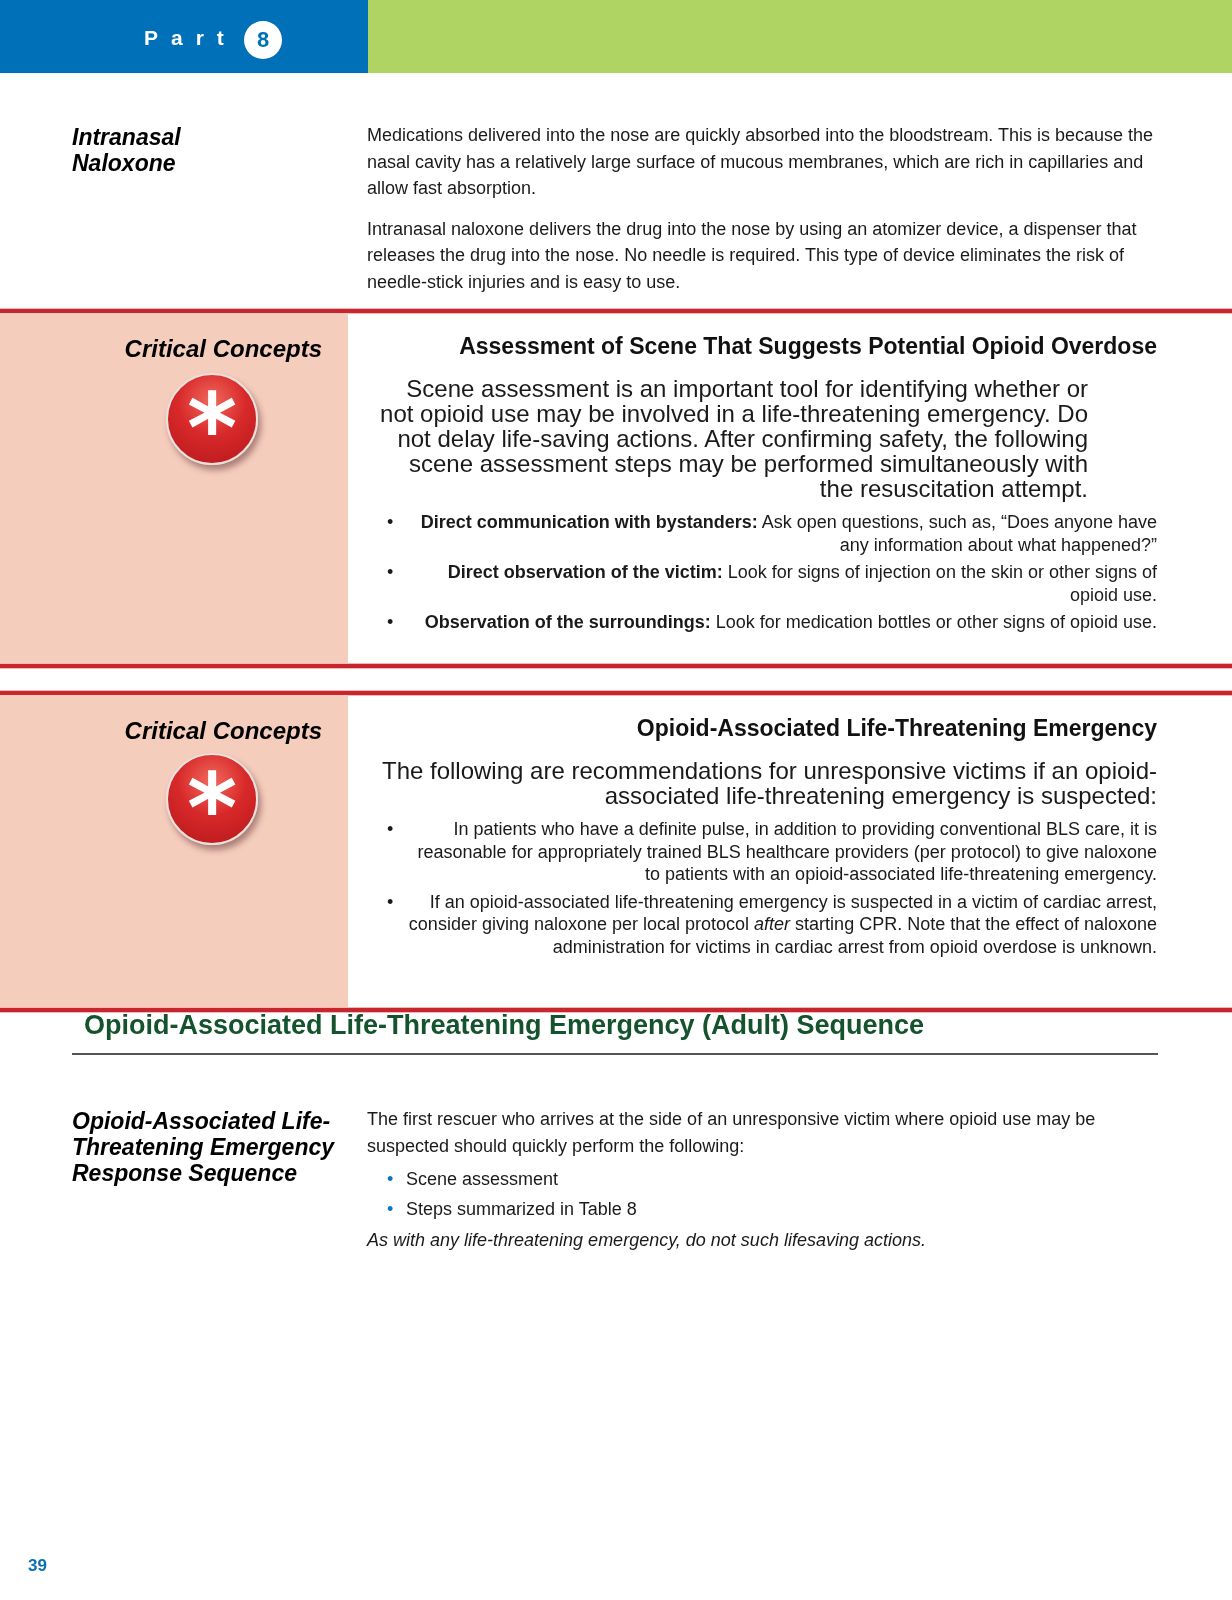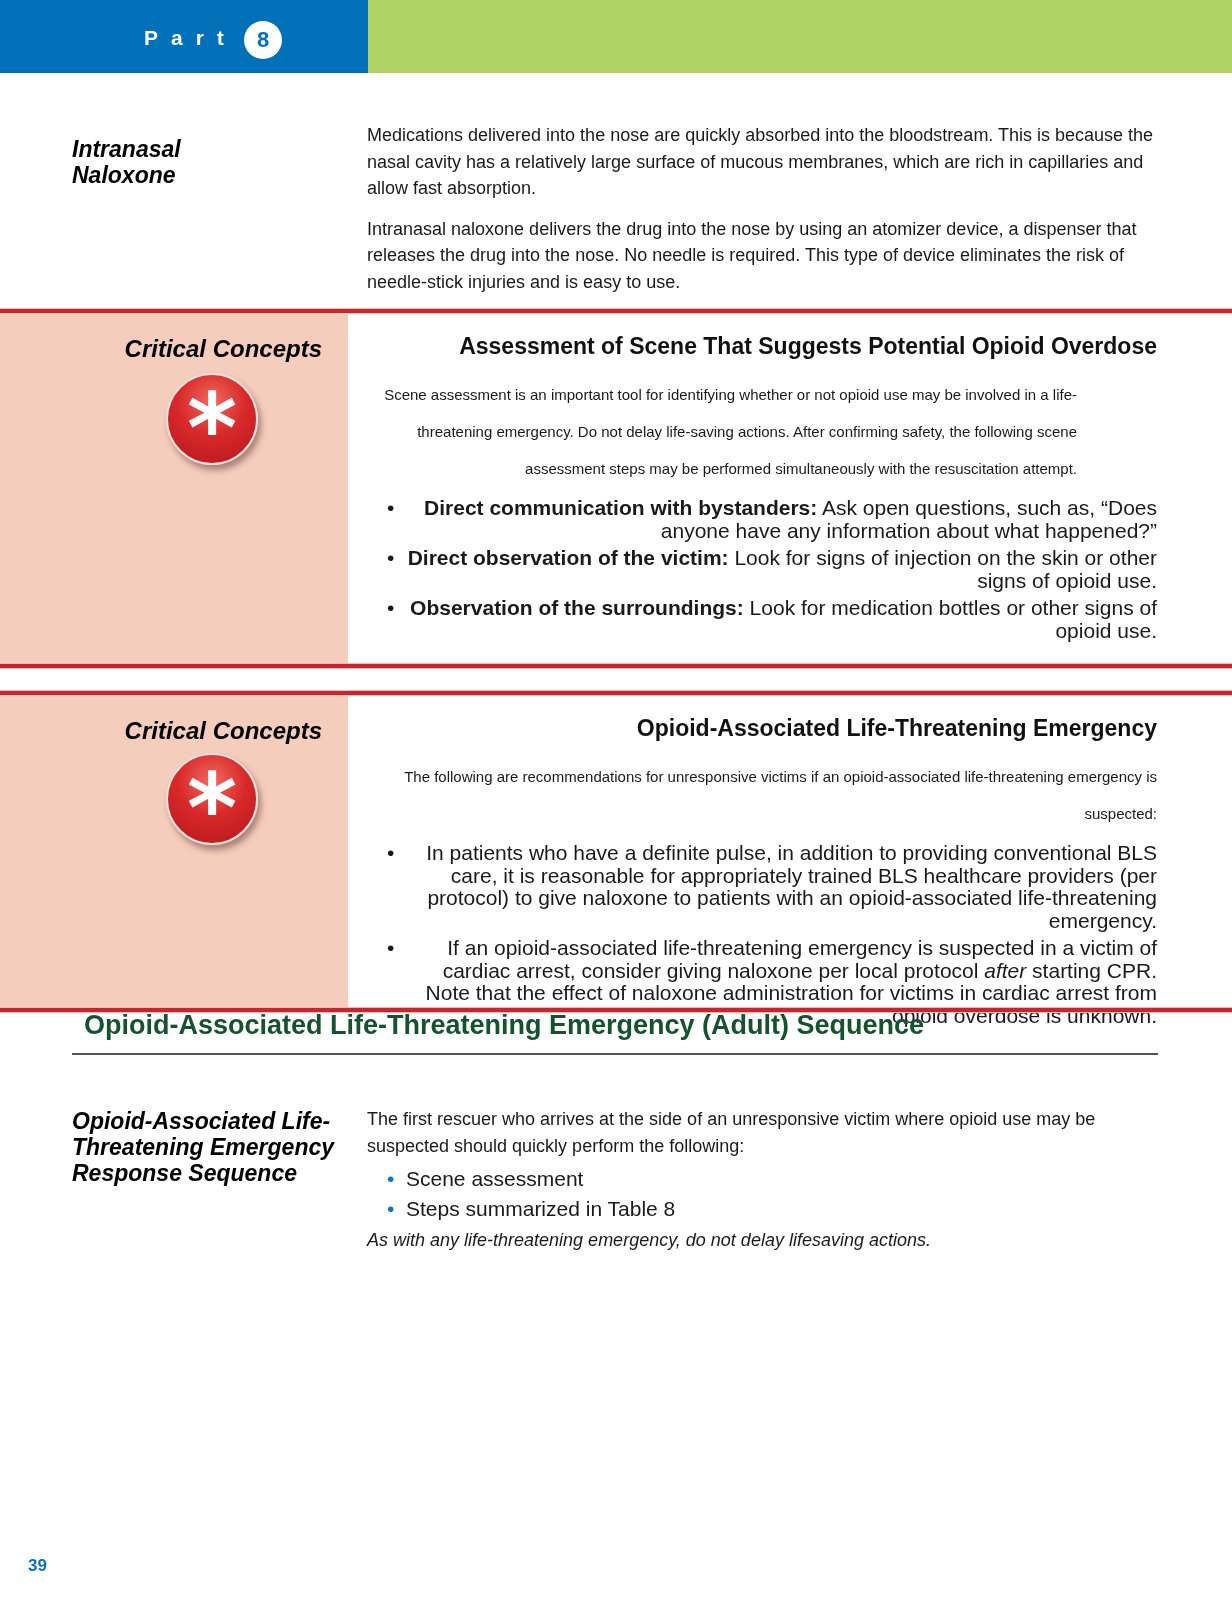--- a/index.html
+++ b/index.html
@@ -19,42 +19,42 @@
   .cc-box { position: absolute; left: 0; width: 1232px; }
   .cc-box .pink { position: absolute; left: 0; top: 0; width: 348px; height: 100%; background: #f5cdbd; }
   .redline { position: absolute; left: 0; width: 1232px; height: 4px; background: #c8262e; box-shadow: 0 1px 0 #f2b8b8, 0 -1px 0 #f2b8b8; }
   .cc-title { position: absolute; left: 100px; width: 222px; text-align: right; font-weight: bold; font-style: italic; font-size: 24px; color: #000; }
   .cc-icon { position: absolute; left: 166px; width: 92px; height: 92px; border-radius: 50%;
     background: radial-gradient(circle at 50% 30%, #f06a5e 0%, #d8292a 45%, #b5161b 100%);
     box-shadow: 3px 5px 6px rgba(80,30,30,0.45); border: 2px solid #e7e0dc; }
   .cc-icon span { position: absolute; left: 0; top: 6px; width: 100%; text-align: center; color: #fff; font-weight: bold; font-size: 96px; line-height: 96px; font-family: "DejaVu Sans", sans-serif; }
   .cc-content { position: absolute; left: 367px; width: 790px; text-align: right; }
   .cc-content h2 { font-size: 23px; font-weight: bold; color: #111; margin-bottom: 16px; }
-  .cc-content p { font-size: 15px; line-height: 37px; margin-bottom: 10px; }
+  .cc-content p { font-size: 24px; line-height: 25px; margin-bottom: 10px; margin-left: 11px; }
   ul.bul { list-style: none; margin-left: 20px; }
-  ul.bul li { position: relative; padding-left: 19px; font-size: 21px; line-height: 22.5px; margin-bottom: 5px; }
+  ul.bul li { position: relative; padding-left: 19px; font-size: 18px; line-height: 22.5px; margin-bottom: 5px; }
   ul.bul li::before { content: "\2022"; position: absolute; left: 0; top: 0; }
   ul.bul.blue li::before { color: #0a78c0; }
   ul.bul.blue li { margin-bottom: 6px; line-height: 24px; }
 
   .sec-title { position: absolute; left: 84px; top: 1010px; font-size: 27px; font-weight: bold; color: #14532d; }
   .sec-rule { position: absolute; left: 72px; top: 1053px; width: 1086px; height: 2px; background: #555; }
   .page-num { position: absolute; left: 28px; top: 1556px; font-size: 17px; font-weight: bold; color: #0a70b5; }
 </style>
 </head>
 <body>
 
 <div class="header">
   <div class="blue"></div>
   <div class="green"></div>
   <div class="part-label">Part</div>
   <div class="part-num">8</div>
 </div>
 
-<div class="side-head" style="top:136px;width:200px;">Intranasal Naloxone</div>
+<div class="side-head" style="top:124px;width:200px;">Intranasal Naloxone</div>
 <div class="body-text" style="top:122px;">
   <p>Medications delivered into the nose are quickly absorbed into the bloodstream. This is because the nasal cavity has a relatively large surface of mucous membranes, which are rich in capillaries and allow fast absorption.</p>
   <p>Intranasal naloxone delivers the drug into the nose by using an atomizer device, a dispenser that releases the drug into the nose. No needle is required. This type of device eliminates the risk of needle-stick injuries and is easy to use.</p>
 </div>
 
 <div class="redline" style="top:309px;"></div>
 <div class="cc-box" style="top:313px;height:353px;">
   <div class="pink"></div>
   <div class="cc-title" style="top:22px;">Critical Concepts</div>
   <div class="cc-icon" style="top:60px;">
@@ -93,16 +93,16 @@
 <div class="sec-title">Opioid-Associated Life-Threatening Emergency (Adult) Sequence</div>
 <div class="sec-rule"></div>
 
 <div class="side-head" style="top:1108px;width:290px;">Opioid-Associated Life-Threatening Emergency Response Sequence</div>
 <div class="body-text" style="top:1106px;">
   <p style="margin-bottom:8px;">The first rescuer who arrives at the side of an unresponsive victim where opioid use may be suspected should quickly perform the following:</p>
   <ul class="bul blue">
     <li>Scene assessment</li>
     <li>Steps summarized in Table 8</li>
   </ul>
-  <p style="font-style:italic;margin-top:4px;">As with any life-threatening emergency, do not delay lifesaving actions.</p>
+  <p style="font-style:italic;margin-top:4px;">As with any life-threatening emergency, do not such lifesaving actions.</p>
 </div>
 
 <div class="page-num">39</div>
 
 </body></html>

